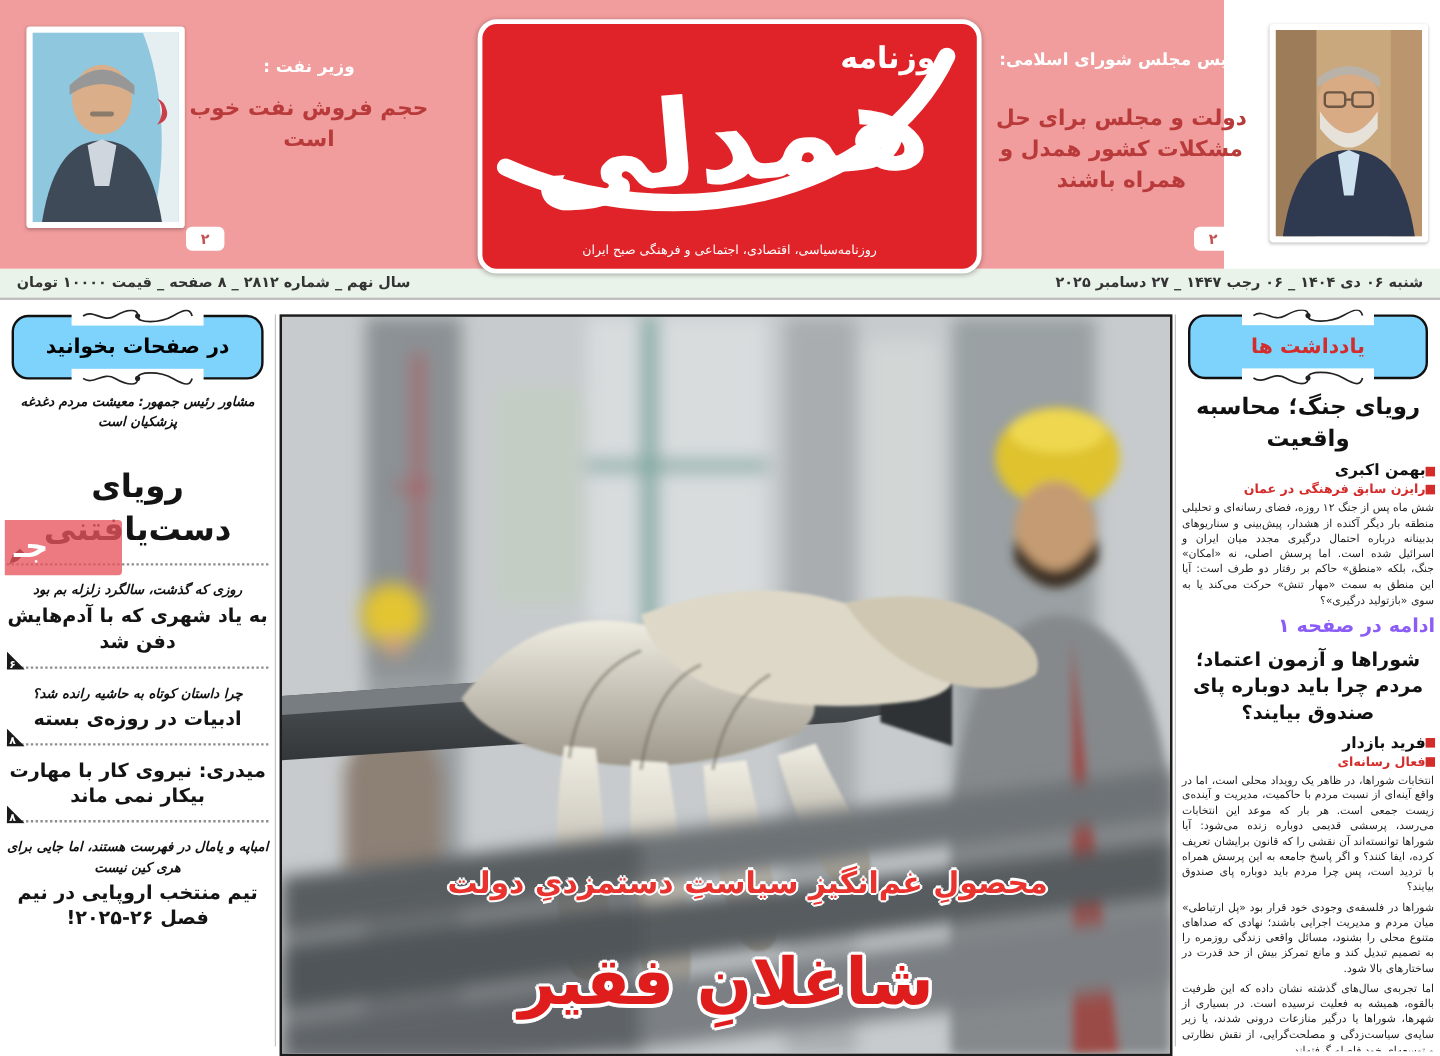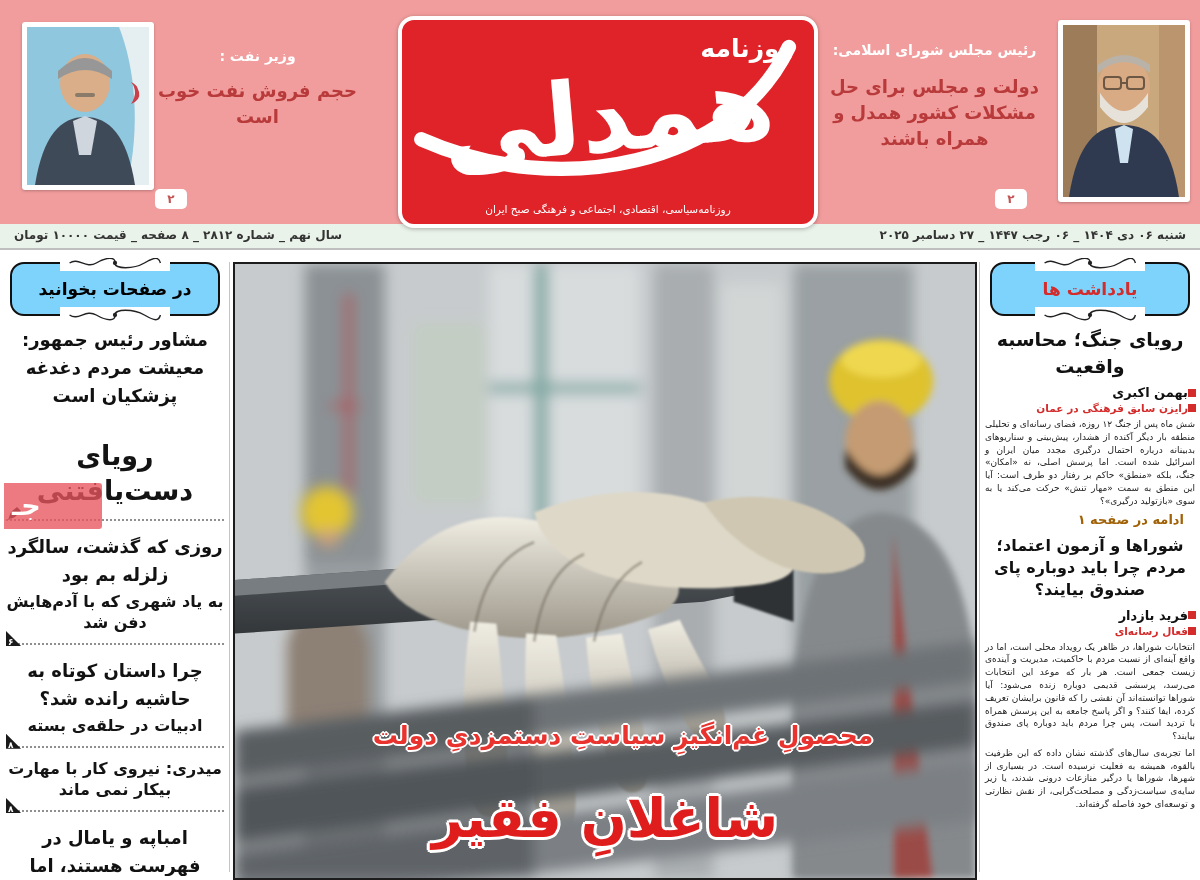--- a/index.html
+++ b/index.html
@@ -1,33 +1,33 @@
 <!DOCTYPE html>
 <html lang="fa"><head>
 <meta charset="utf-8">
 <style>
   * { margin:0; padding:0; box-sizing:border-box; }
   html,body { width:1200px; height:880px; overflow:hidden; background:#fff;
               font-family:"DejaVu Sans", sans-serif; }
   .page { position:relative; width:1200px; height:880px; background:#fff; }
 
   
-  .band { position:absolute; left:0; top:0; width:1200px; height:224px; background:#f29d9d; }
+  .band { position:absolute; left:0; top:0; width:1020px; height:224px; background:#f29d9d; }
   .photo-frame { position:absolute; background:#fff; padding:5px; border-radius:3px;
                  box-shadow:0 1px 3px rgba(0,0,0,.25); }
   .photo-frame svg { display:block; }
   .pf-left  { left:22px; top:22px; }
   .pf-right { left:1058px; top:20px; }
 
   .top-kicker { color:#fff; font-weight:bold; font-size:14px; }
   .top-head   { color:#b83a3a; font-weight:bold; font-size:18px; line-height:1.45; }
   .tb-left  { position:absolute; left:150px; top:48px; width:215px; text-align:center; direction:rtl; }
   .tb-left .top-head { margin-top:14px; }
   .tb-right { position:absolute; left:822px; top:42px; width:225px; text-align:center; direction:rtl; }
-  .tb-right .top-head { margin-top:16px; }
+  .tb-right .top-head { margin-top:28px; }
 
   .pagenum { position:absolute; width:32px; height:20px; background:#fff; border-radius:5px;
              color:#c35252; font-size:12px; font-weight:bold; text-align:center; line-height:20px; }
   .pn-left  { left:155px; top:189px; }
   .pn-right { left:995px; top:189px; }
 
   
   .masthead { position:absolute; left:398px; top:16px; width:420px; height:212px;
               background:#e02329; border:4px solid #fff; border-radius:16px;
               box-shadow:0 1px 4px rgba(0,0,0,.3); overflow:hidden; z-index:5; }
@@ -53,21 +53,21 @@
   
   .orn-box { position:relative; border:2px solid #111; border-radius:14px; background:#7dd3fc;
              height:54px; margin:4px 6px 10px; text-align:center; }
   .orn-box .orn-title { line-height:50px; font-weight:bold; font-size:17px; direction:rtl; }
   .orn { position:absolute; left:50%; transform:translateX(-50%); background:#fff; padding:0 6px; }
   .orn.top { top:-9px; } .orn.bot { bottom:-9px; }
 
   
   .sidebar { position:absolute; left:4px; top:258px; width:222px; height:618px; overflow:hidden;
              direction:rtl; text-align:center; }
-  .sb-kicker { font-size:18px; font-weight:bold; color:#111; line-height:1.55; margin:6px 2px 2px; }
+  .sb-kicker { font-size:11px; font-weight:bold; color:#111; line-height:1.55; margin:6px 2px 2px;font-style:italic; }
   .sb-head { font-size:16px; font-weight:bold; color:#141414; line-height:1.32; margin:2px 0 0; cursor:pointer; }
   .sb-head.xl { font-size:27px;margin-top:28px; }
   .sb-div { position:relative; height:14px; margin:4px 2px 4px; }
   .sb-div .dots { position:absolute; left:0; right:0; top:6px; border-top:2px dotted #8f8f8f; }
   .corner { position:absolute; left:0; top:-6px; width:15px; height:15px; background:#1a1a1a;
             clip-path:polygon(0 0, 0 100%, 100% 100%); }
   .corner span { position:absolute; left:2px; bottom:-1px; color:#fff; font-size:9px; font-weight:bold; }
   .pen-ico { position:absolute; left:-1px; top:-8px; }
   .watermark { position:absolute; left:-4px; top:-30px; width:100px; height:46px;
                background:rgba(232,85,92,.78); border-radius:3px; color:#fff; font-size:27px;
@@ -77,21 +77,21 @@
   .notes { position:absolute; left:984px; top:258px; width:212px; height:618px; overflow:hidden;
            direction:rtl; }
   .nt-title { text-align:center; font-size:19px; font-weight:bold; color:#111; line-height:1.4;
               margin:4px 0 6px; cursor:pointer; }
   .nt-title.t2 { font-size:16px; }
   .author-row { display:flex; align-items:center; gap:0; margin:2px 0; }
   .sq { width:8px; height:8px; background:#d42b2b; flex:0 0 auto; }
   .author-name { font-size:13px; font-weight:bold; color:#111; }
   .author-role { font-size:10.5px; font-weight:bold; color:#d42b2b; }
   .nt-body { font-size:9px; line-height:1.42; color:#1c1c1c; text-align:justify; margin:4px 1px; }
-  .nt-more { font-size:13px; font-weight:bold; color:#a16207; margin:2px 12px 8px; }
+  .nt-more { font-size:16px; font-weight:bold; color:#8b5cf6; margin:2px 0 8px; }
   .orn-box .red { color:#d42b2b; }
 
   
   .photo-wrap { position:absolute; left:233px; top:262px; width:744px; height:618px;
                 border:2px solid #1c1c1c; background:#c7cbcd; overflow:hidden; }
   .scene { position:absolute; left:0; top:0; width:740px; height:614px; }
   .ph-kicker { position:absolute; left:0; right:0; bottom:128px; text-align:center; direction:rtl;
                color:#e8332e; font-size:25px; font-weight:bold;
                text-shadow:2px 0 0 #fff,-2px 0 0 #fff,0 2px 0 #fff,0 -2px 0 #fff,
                            1px 1px 0 #fff,-1px -1px 0 #fff,1px -1px 0 #fff,-1px 1px 0 #fff;padding-left:36px; }
@@ -193,21 +193,21 @@
     <p class="sb-kicker">روزی که گذشت، سالگرد زلزله بم بود</p>
     <h2 class="sb-head">به یاد شهری که با آدم‌هایش دفن شد</h2>
     <div class="sb-div">
       <div class="dots"></div>
       <div class="corner">
           <span>۶</span>
         </div>
     </div>
 
     <p class="sb-kicker">چرا داستان کوتاه به حاشیه رانده شد؟</p>
-    <h2 class="sb-head">ادبیات در حلقه‌ی بسته</h2>
+    <h2 class="sb-head">ادبیات در روزه‌ی بسته</h2>
     <div class="sb-div">
       <div class="dots"></div>
       <div class="corner">
           <span>۸</span>
         </div>
     </div>
 
     <h2 class="sb-head">میدری: نیروی کار با مهارت بیکار نمی ماند</h2>
     <div class="sb-div">
       <div class="dots"></div>
@@ -327,18 +327,19 @@
       <h3 class="nt-title t2">شوراها و آزمون اعتماد؛ مردم چرا باید دوباره پای صندوق بیایند؟</h3>
       <div class="author-row">
         <span class="sq"></span>
         <span class="author-name">فرید بازدار</span>
       </div>
       <div class="author-row">
         <span class="sq"></span>
         <span class="author-role">فعال رسانه‌ای</span>
       </div>
       <p class="nt-body">انتخابات شوراها، در ظاهر یک رویداد محلی است، اما در واقع آینه‌ای از نسبت مردم با حاکمیت، مدیریت و آینده‌ی زیست جمعی است. هر بار که موعد این انتخابات می‌رسد، پرسشی قدیمی دوباره زنده می‌شود: آیا شوراها توانسته‌اند آن نقشی را که قانون برایشان تعریف کرده، ایفا کنند؟ و اگر پاسخ جامعه به این پرسش همراه با تردید است، پس چرا مردم باید دوباره پای صندوق بیایند؟</p>
+      <p class="nt-body">شوراها در فلسفه‌ی وجودی خود قرار بود «پل ارتباطی» میان مردم و مدیریت اجرایی باشند؛ نهادی که صداهای متنوع محلی را بشنود، مسائل واقعی زندگی روزمره را به تصمیم تبدیل کند و مانع تمرکز بیش از حد قدرت در ساختارهای بالا شود.</p>
       <p class="nt-body">اما تجربه‌ی سال‌های گذشته نشان داده که این ظرفیت بالقوه، همیشه به فعلیت نرسیده است. در بسیاری از شهرها، شوراها یا درگیر منازعات درونی شدند، یا زیر سایه‌ی سیاست‌زدگی و مصلحت‌گرایی، از نقش نظارتی و توسعه‌ای خود فاصله گرفته‌اند.</p>
 
     </article>
   </aside>
 
 </div>
 
 </body></html>

